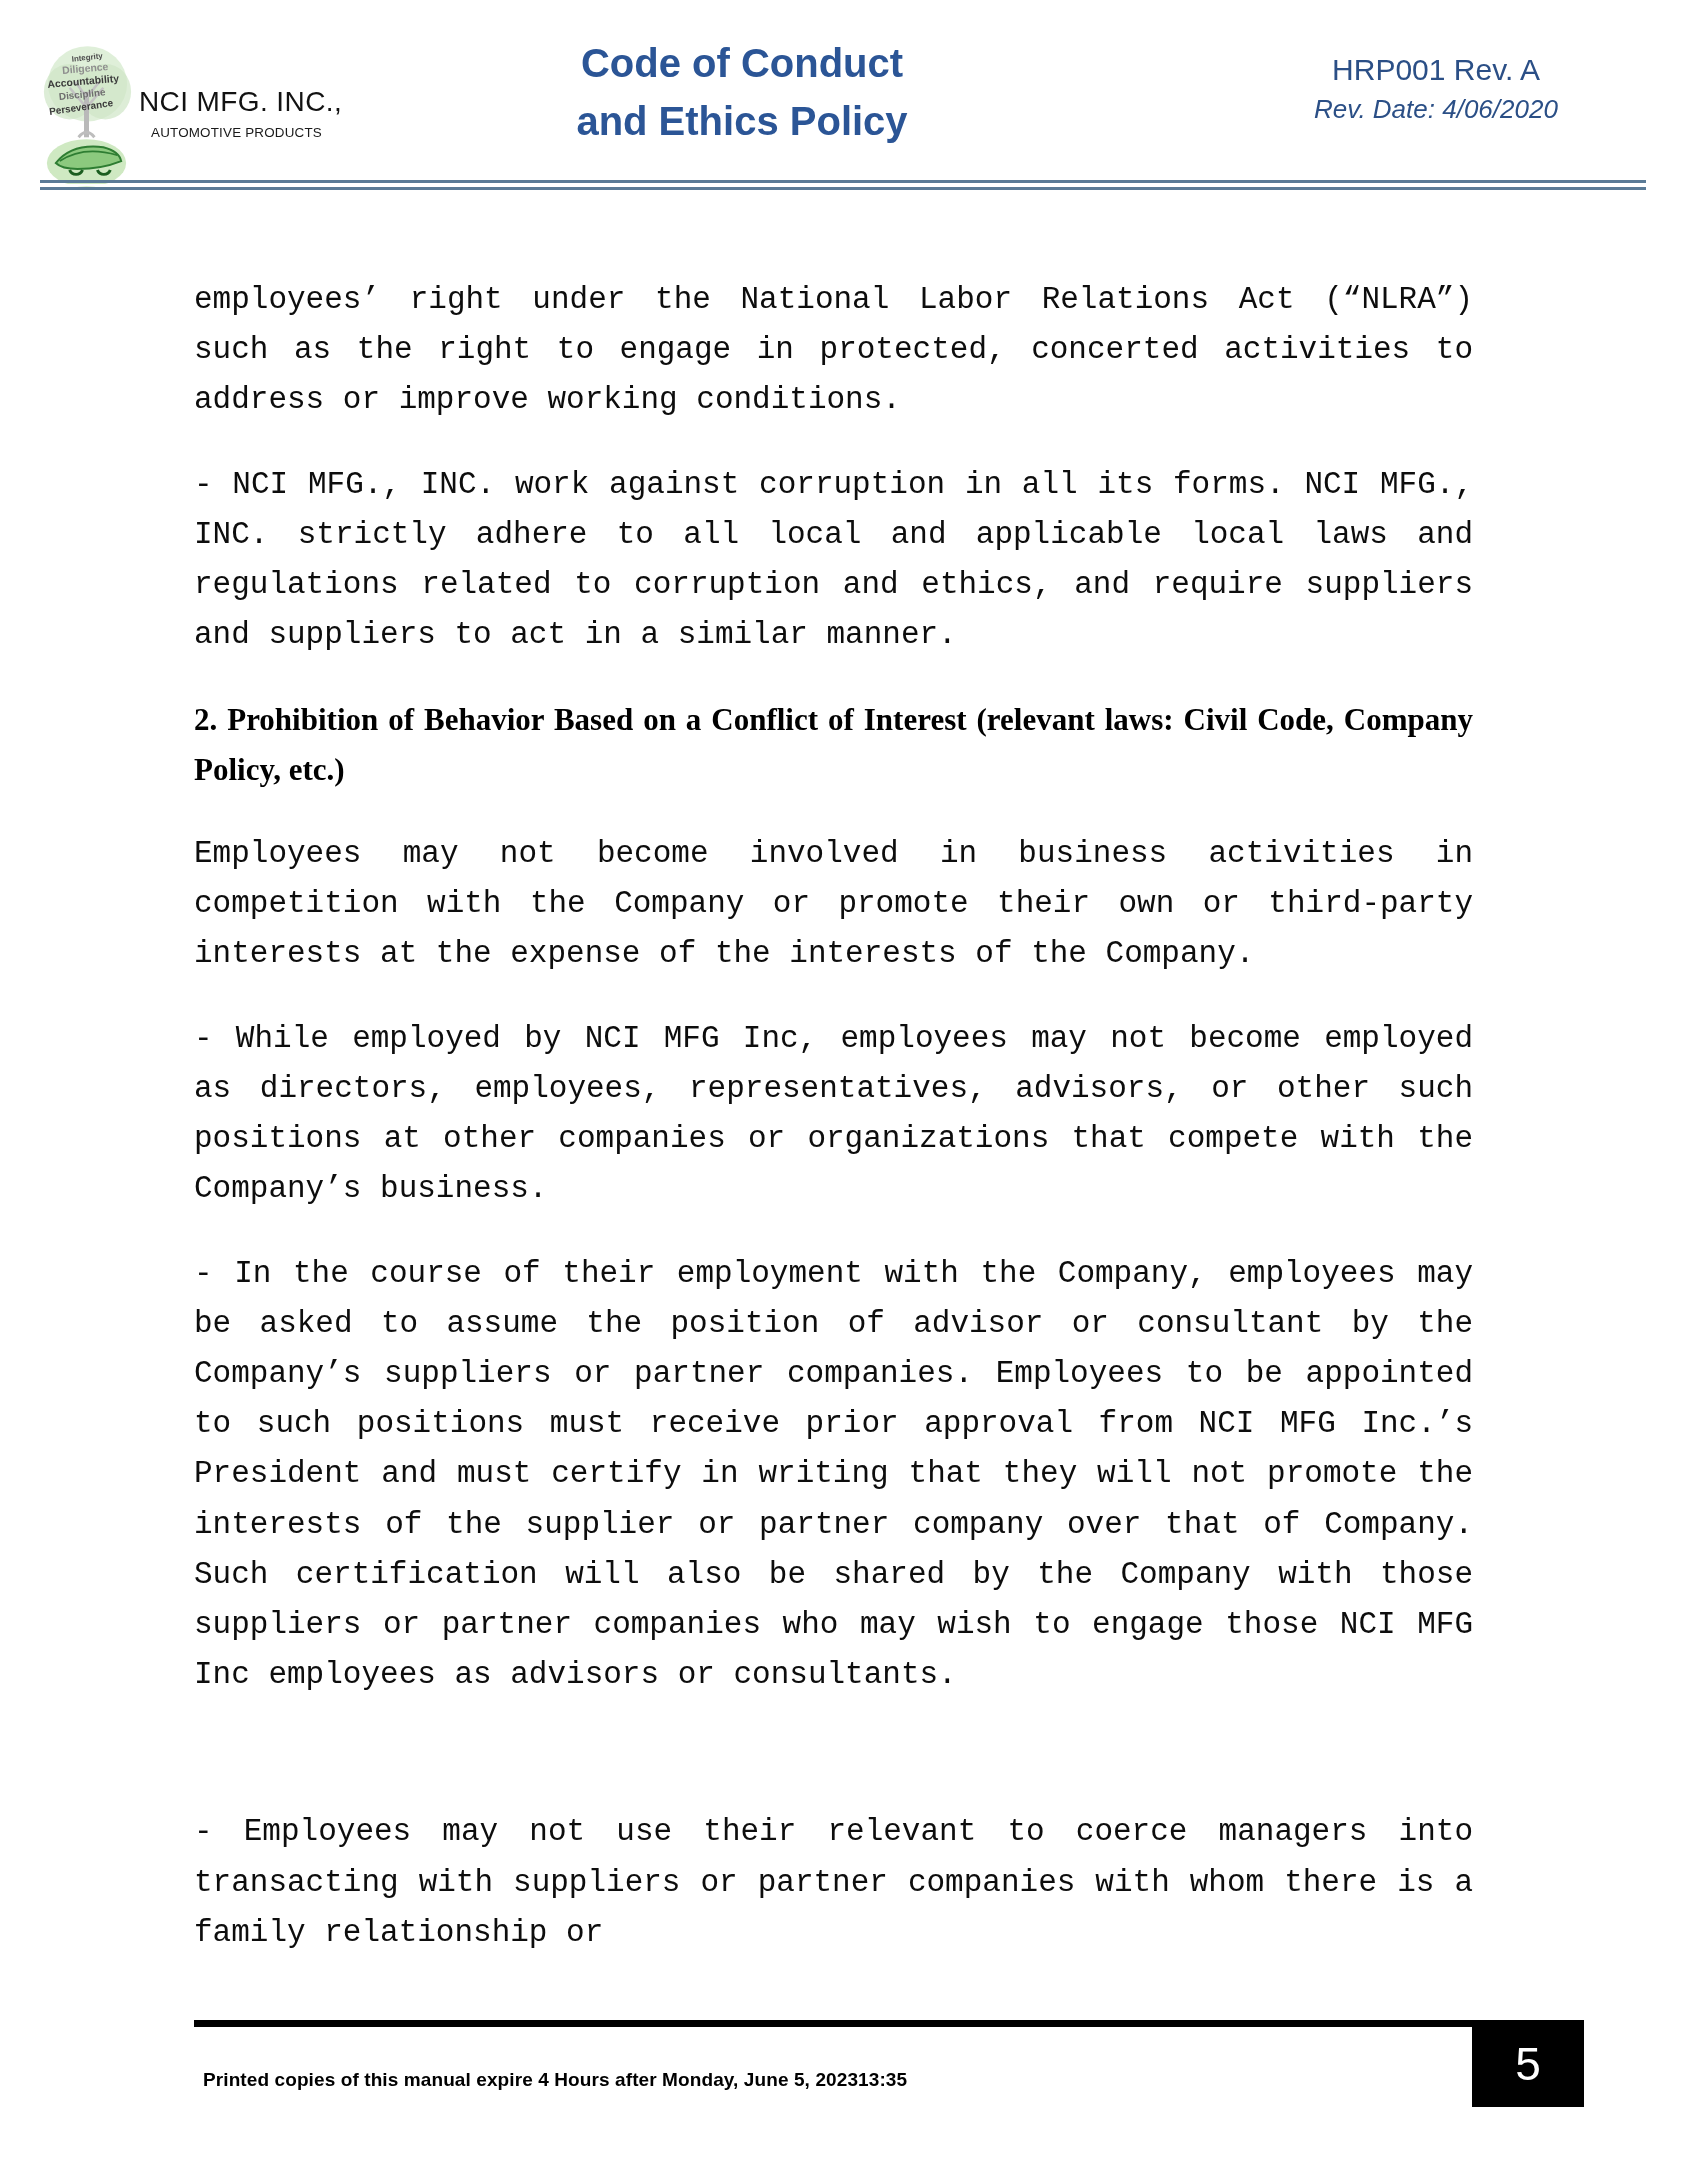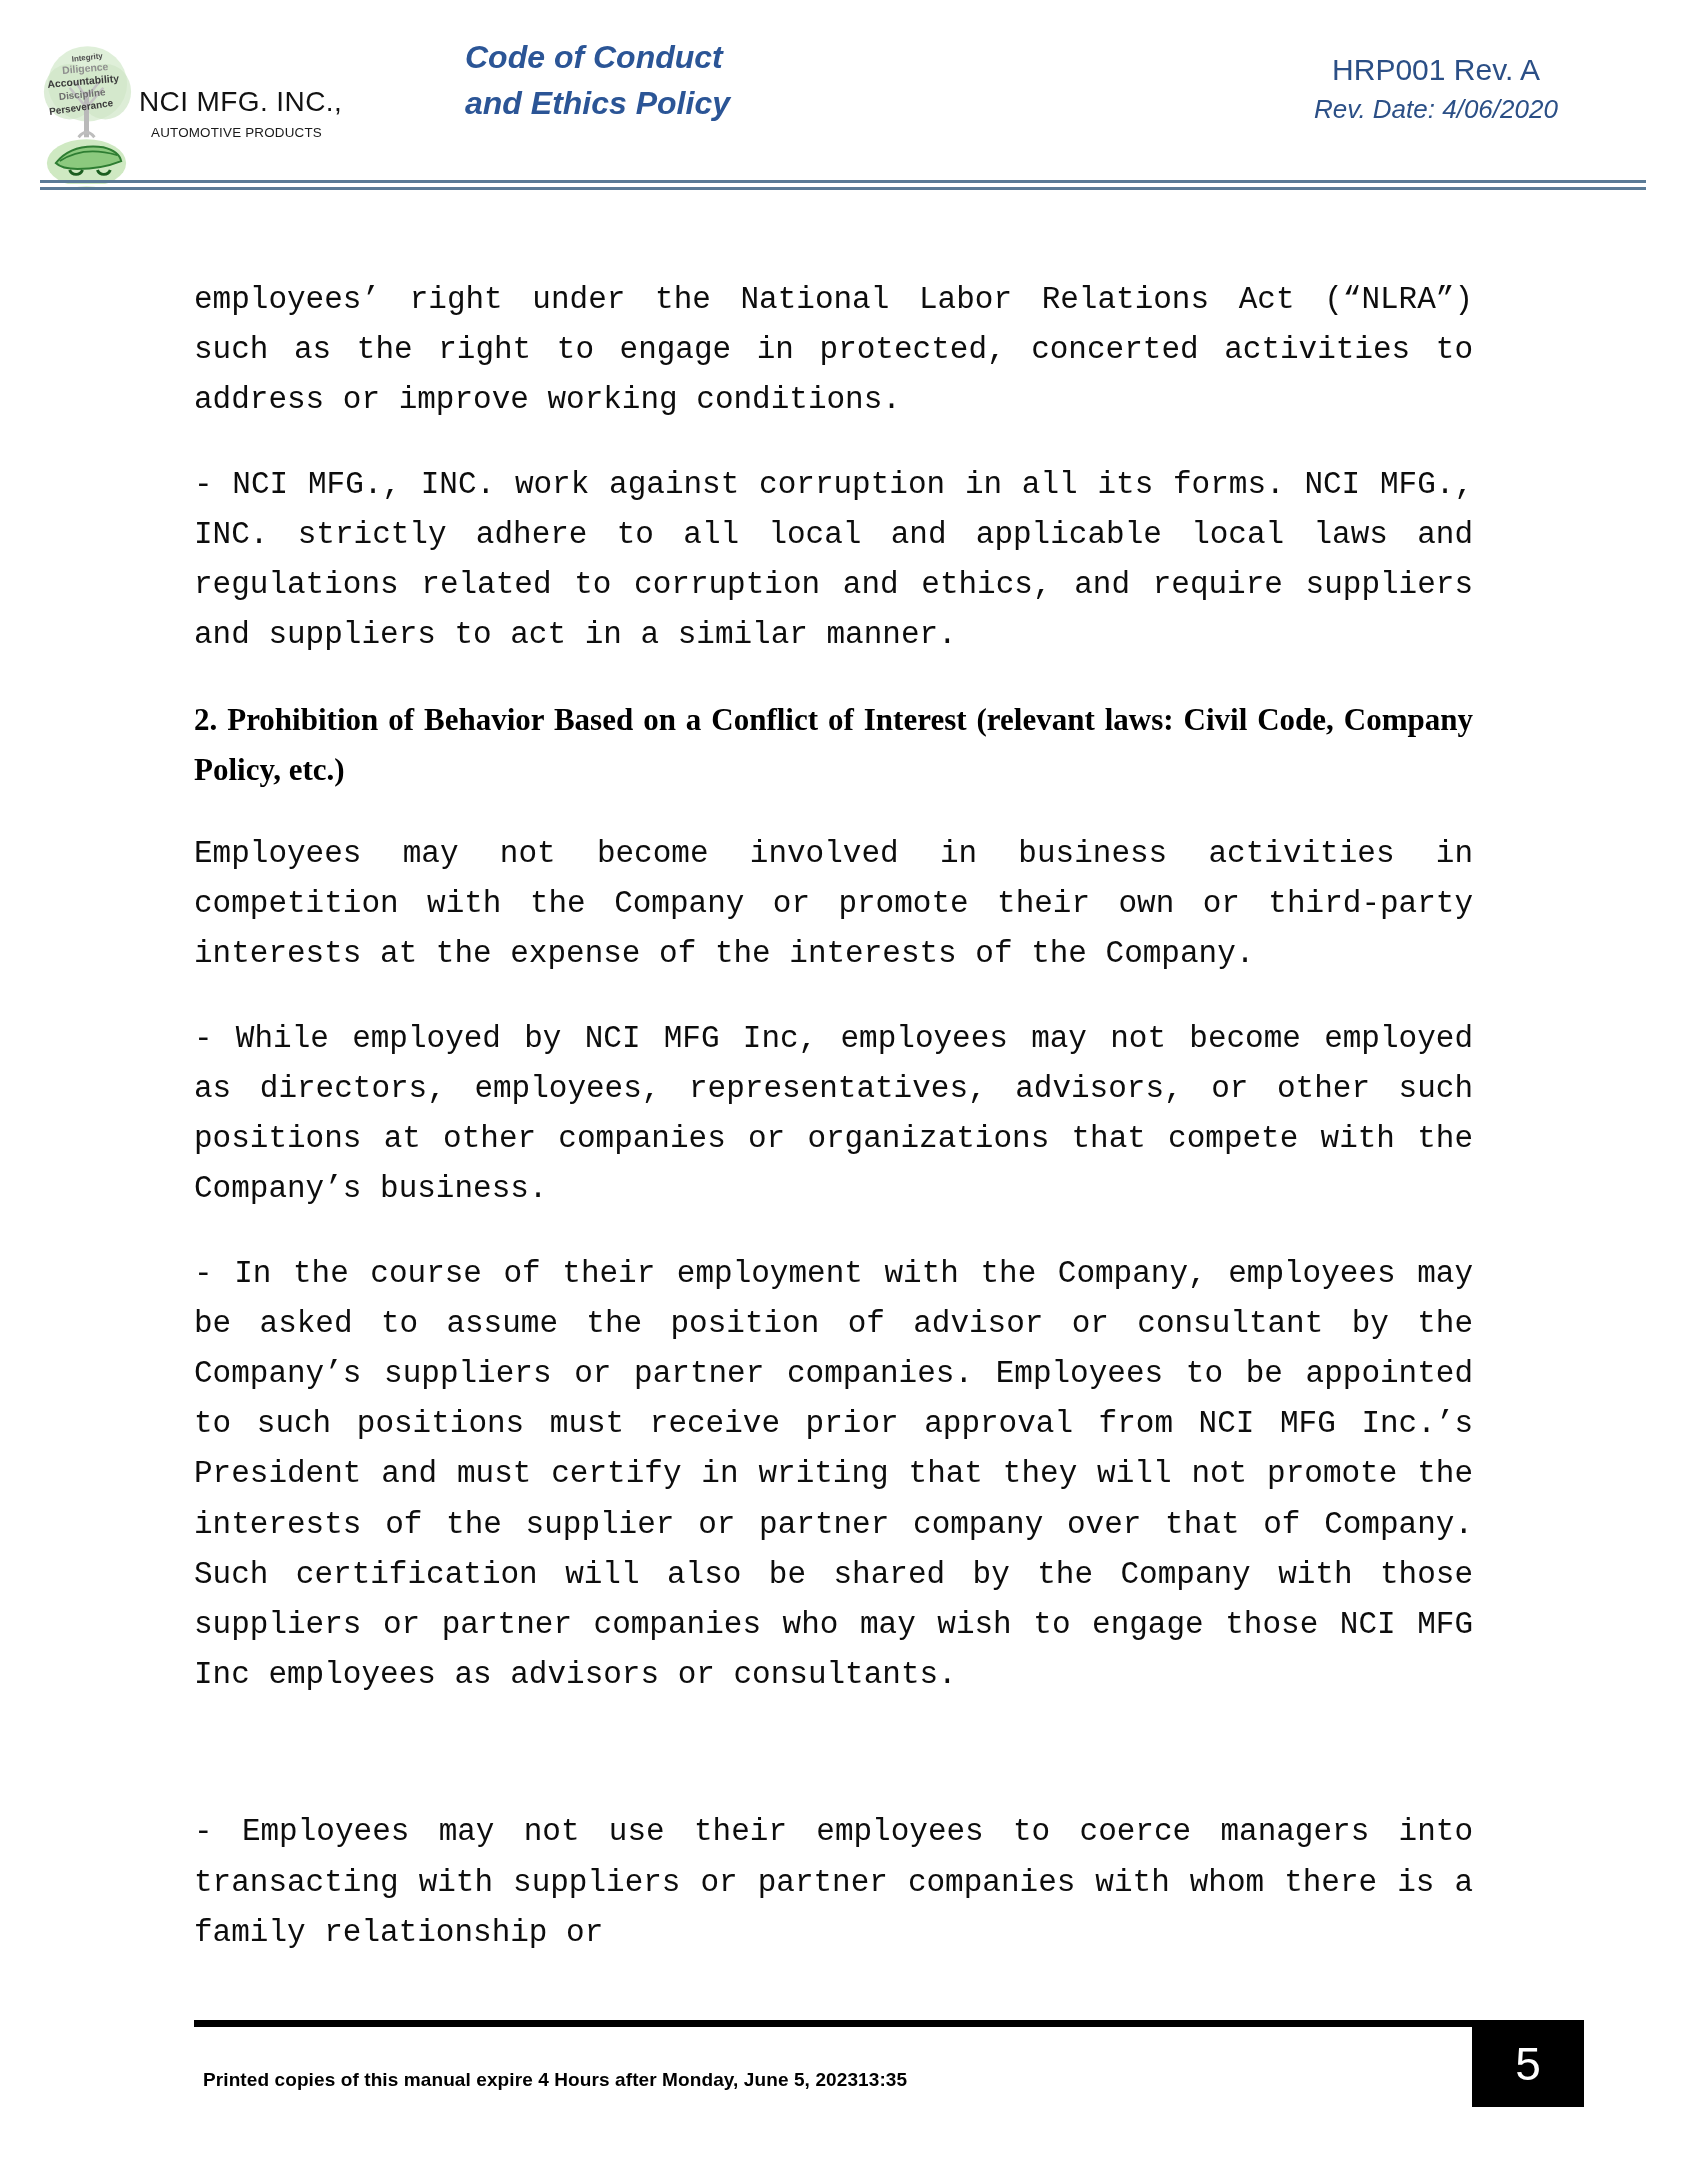--- a/index.html
+++ b/index.html
@@ -90,25 +90,24 @@
     margin-left: 12px;
     white-space: nowrap;
   }
 
   
   .header-title {
     position: absolute;
     left: 465px;
     top: 34px;
     width: 554px;
-    text-align: left;
+    text-align: center;
     font-family: "Liberation Sans", "DejaVu Sans", sans-serif;
     font-weight: bold;
-    font-style: italic;
-    font-size: 32px;
+    font-size: 40px;
     color: #2b5596;
     line-height: 1.45;
   }
   .header-title .l2 { display: block; }
 
   
   .header-docinfo {
     position: absolute;
     left: 1218px;
     top: 51px;
@@ -265,21 +264,21 @@
     <p class="heading">2. Prohibition of Behavior Based on a Conflict of Interest (relevant laws: Civil Code, Company Policy, etc.)</p>
 
     <p class="para">Employees may not become involved in business activities in competition with the Company or promote their own or third-party interests at the expense of the interests of the Company.</p>
 
     <p class="para">- While employed by NCI MFG Inc, employees may not become employed as directors, employees, representatives, advisors, or other such positions at other companies or organizations that compete with the Company’s business.</p>
 
     <p class="para">- In the course of their employment with the Company, employees may be asked to assume the position of advisor or consultant by the Company’s suppliers or partner companies. Employees to be appointed to such positions must receive prior approval from NCI MFG Inc.’s President and must certify in writing that they will not promote the interests of the supplier or partner company over that of Company. Such certification will also be shared by the Company with those suppliers or partner companies who may wish to engage those NCI MFG Inc employees as advisors or consultants.</p>
 
     <div class="spacer-para"></div>
 
-    <p class="para">- Employees may not use their employees to coerce managers into transacting with suppliers or partner companies with whom there is a family relationship or</p>
+    <p class="para">- Employees may not use their relevant to coerce managers into transacting with suppliers or partner companies with whom there is a family relationship or</p>
   </div>
 
   <div class="footer">
     <div class="footer-rule"></div>
     <div class="footer-text">Printed copies of this manual expire 4 Hours after Monday, June 5, 202313:35</div>
     <div class="page-number-box">5</div>
   </div>
 
 </div>
 

